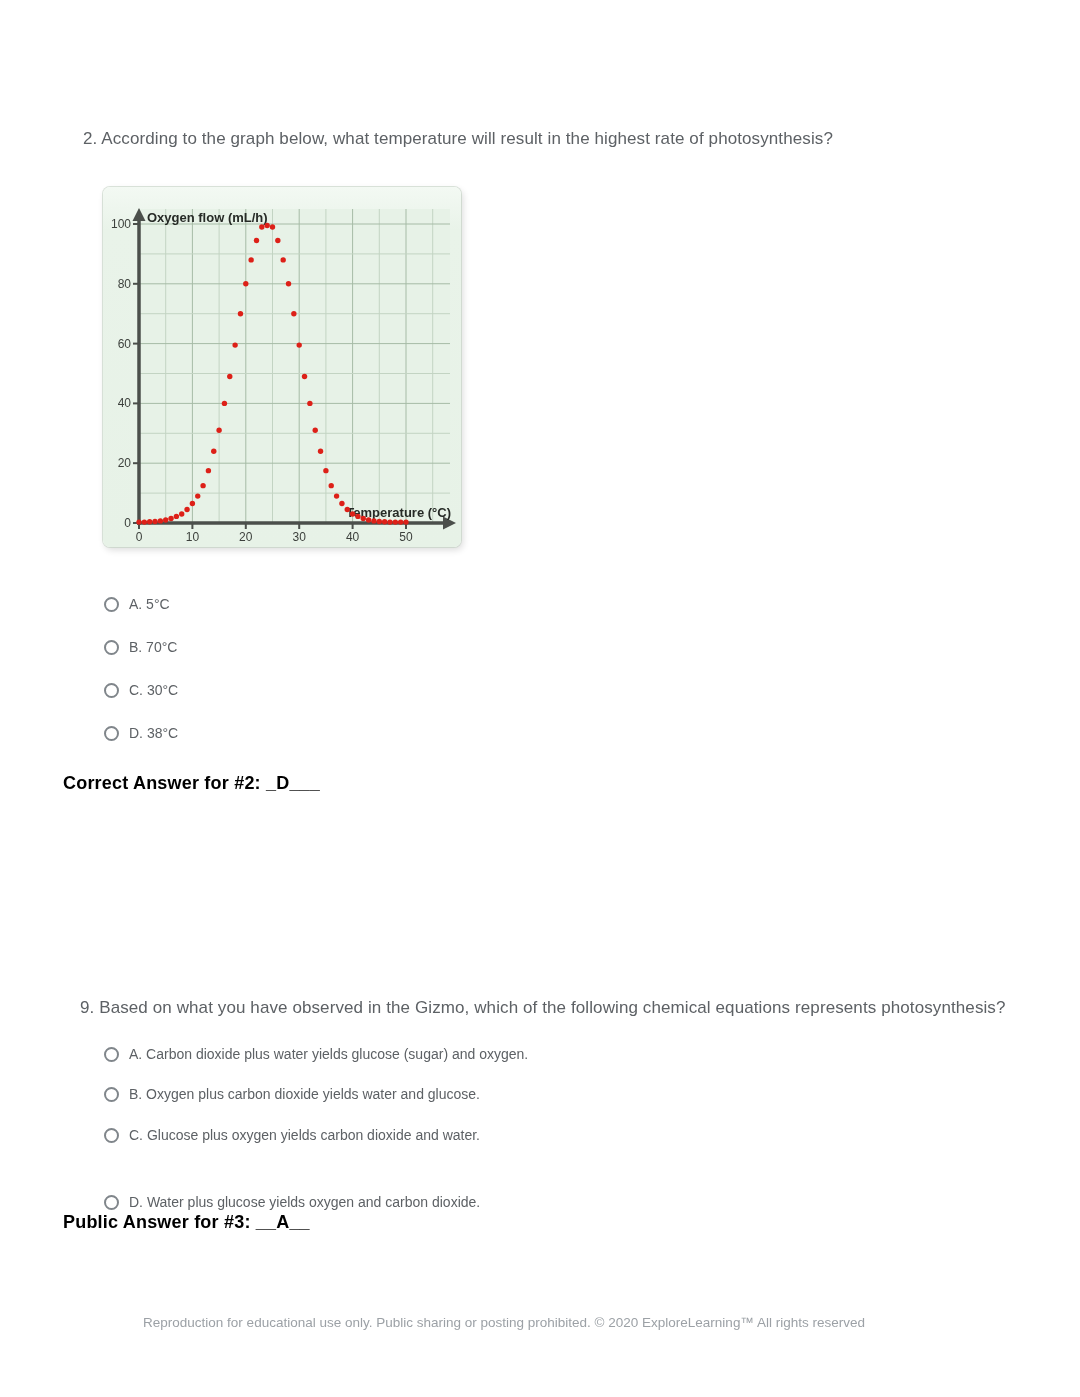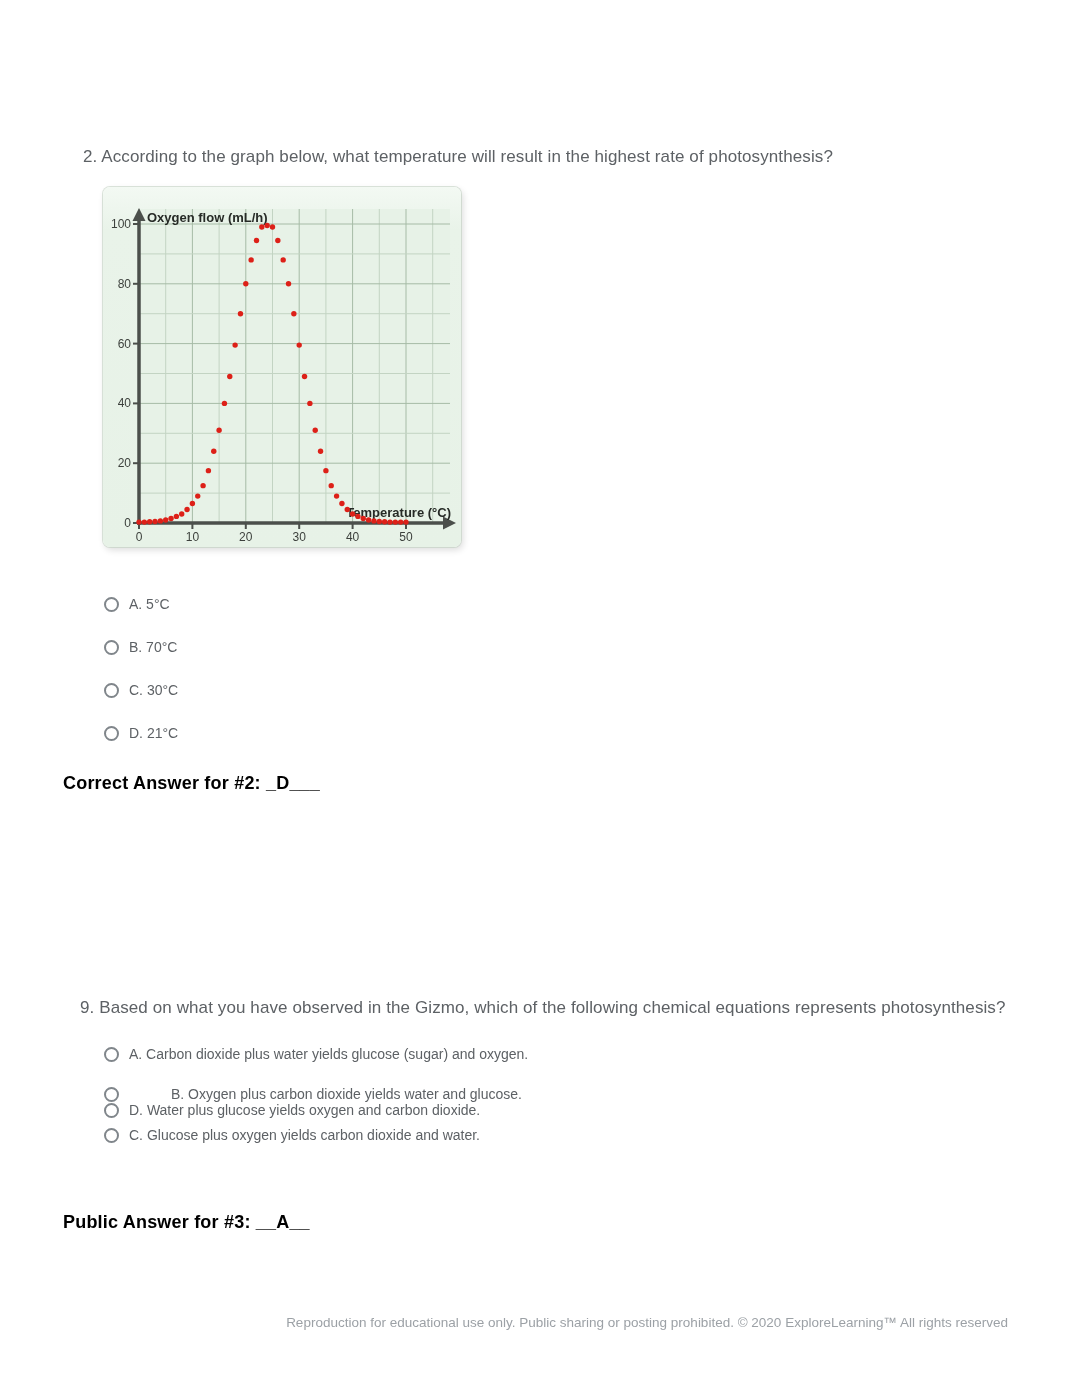--- a/index.html
+++ b/index.html
@@ -5,53 +5,53 @@
   * { margin:0; padding:0; box-sizing:border-box; }
   html,body { background:#ffffff; }
   .page {
     position:relative; width:1080px; height:1397px; background:#ffffff;
     font-family:"Liberation Sans", sans-serif; overflow:hidden;
   }
   .question {
     position:absolute; color:#5d6165; font-size:17px; line-height:1.25;
     letter-spacing:.1px; white-space:nowrap;
   }
-  #q2-text { left:83px; top:146px; }
+  #q2-text { left:83px; top:128px; }
   #q3-text { left:80px; top:997px; }
 
   .chart-card {
     position:absolute; left:103px; top:187px; width:358px; height:360px;
     background:linear-gradient(180deg,#f3f9f3 0%, #e9f3e9 12%, #e7f2e7 100%);
     border-radius:7px;
     box-shadow:0 0 0 1px rgba(190,205,190,.55), 2px 3px 7px rgba(0,0,0,.14);
   }
   .chart-card svg { position:absolute; left:0; top:0; }
 
   .opt {
     position:absolute; left:104px; display:flex; align-items:center;
     color:#5d6165; font-size:14px; white-space:nowrap;
   }
   .radio {
     width:15px; height:15px; border:2px solid #80868b; border-radius:50%;
     background:#fff; flex:0 0 auto; margin-right:10px;
   }
   #q2-opt-0 { top:596px; } #q2-opt-1 { top:639px; }
   #q2-opt-2 { top:682px; } #q2-opt-3 { top:725px; }
-  #q3-opt-0 { top:1046px; } #q3-opt-1 { top:1086px;gap:42px; }
-  #q3-opt-2 { top:1127px; } #q3-opt-3 { top:1102px; }
+  #q3-opt-0 { top:1046px; } #q3-opt-1 { top:1086px; }
+  #q3-opt-2 { top:1127px; } #q3-opt-3 { top:1194px; }
 
   .answer-line {
     position:absolute; left:63px; color:#000; font-weight:bold;
     font-size:18px; letter-spacing:.2px; white-space:nowrap;
   }
   #q2-answer { top:773px; }
   #q3-answer { top:1212px; }
 
   .page-footer {
-    position:absolute; left:0; top:1315px; width:1008px; text-align:right;
+    position:absolute; left:0; top:1315px; width:1008px; text-align:center;
     color:#9ca1a6; font-size:13.5px;
   }
 </style>
 </head>
 <body>
 
 <div class="page">
 
   <section>
     <p class="question" id="q2-text">2. According to the graph below, what temperature will result in the highest rate of photosynthesis?</p>
@@ -172,21 +172,21 @@
     <div class="opt" id="q2-opt-1">
       <span class="radio"></span>
       <span>B. 70°C</span>
     </div>
     <div class="opt" id="q2-opt-2">
       <span class="radio"></span>
       <span>C. 30°C</span>
     </div>
     <div class="opt" id="q2-opt-3">
       <span class="radio"></span>
-      <span>D. 21°C</span>
+      <span>D. 38°C</span>
     </div>
 
     <p class="answer-line" id="q2-answer">Correct Answer for #2: _D___</p>
   </section>
 
   <section>
     <p class="question" id="q3-text">9. Based on what you have observed in the Gizmo, which of the following chemical equations represents photosynthesis?</p>
 
     <div class="opt" id="q3-opt-0">
       <span class="radio"></span>

